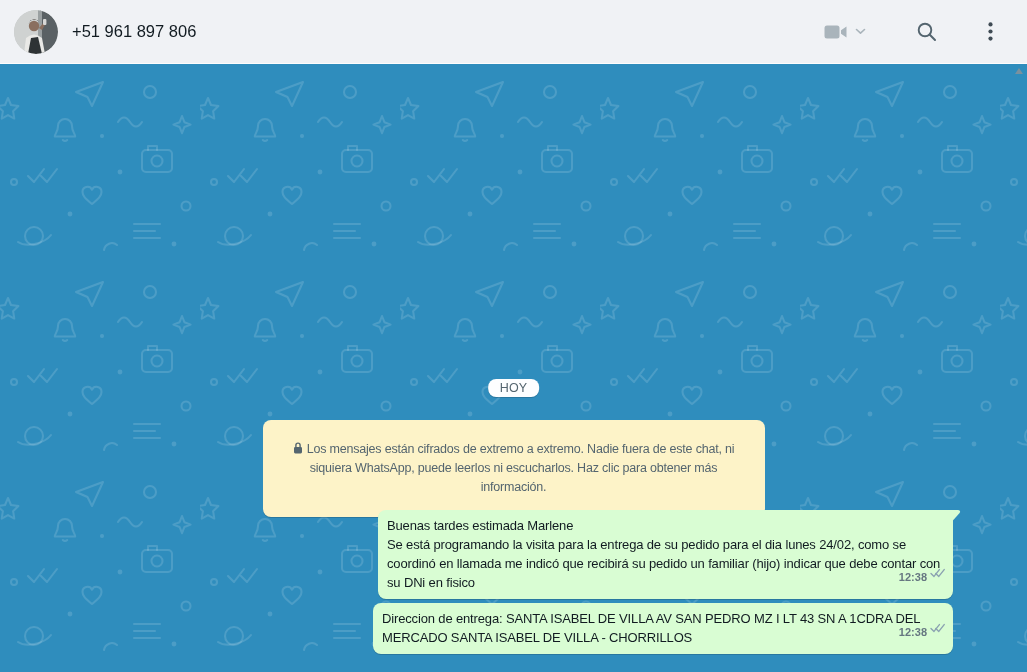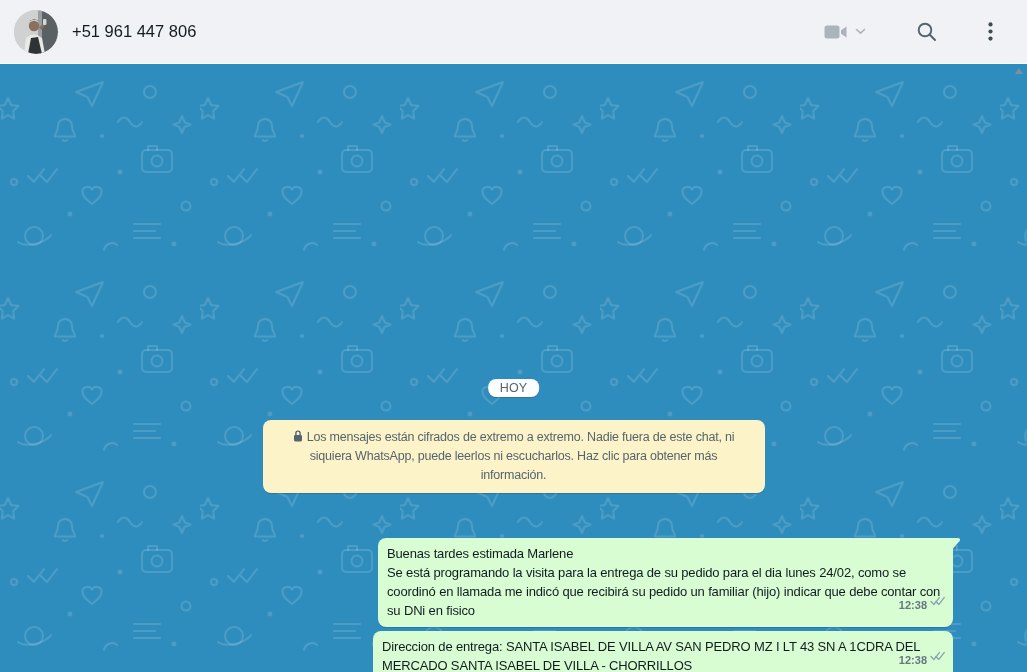--- a/index.html
+++ b/index.html
@@ -44,30 +44,30 @@
     background:#fdfeff;color:var(--text-secondary);
     font-size:12.5px;font-weight:500;letter-spacing:.2px;
     padding:2px 12px;border-radius:8px;
     box-shadow:0 1px .5px rgba(11,20,26,.18);
   }
 
   .encryption-notice{
     position:absolute;top:356px;left:50%;transform:translateX(-50%);
     width:502px;background:var(--notice-background);color:var(--text-secondary);
     font-size:12.5px;letter-spacing:-0.2px;line-height:19px;text-align:center;
-    padding:8px 14px;border-radius:8px;cursor:pointer;
+    padding:20px 14px;border-radius:8px;cursor:pointer;
     box-shadow:0 1px .5px rgba(11,20,26,.18);
   }
   .lock-icon{display:inline-block;vertical-align:-1px;margin-right:4px;}
 
   .msg{
     position:absolute;right:74px;background:var(--outgoing-bubble);
     border-radius:8px;box-shadow:0 1px .5px rgba(11,20,26,.18);
     color:var(--text-primary);font-size:13px;letter-spacing:-0.15px;line-height:19px;
-    padding:6px 9px 7px 9px;cursor:pointer;margin-top:28px;
+    padding:6px 9px 7px 9px;cursor:pointer;
   }
   .msg-1{top:446px;width:575px;border-top-right-radius:0;}
   .msg-2{top:539px;width:580px;}
   .msg-text{display:block;white-space:pre-wrap;}
   .msg-meta{
     position:absolute;bottom:12px;right:8px;
     display:flex;align-items:flex-start;gap:3px;
     font-size:11px;letter-spacing:0;color:var(--time-color);font-weight:bold;
   }
   .tail{position:absolute;top:0;right:-8px;}
@@ -92,21 +92,21 @@
             <rect x="24" y="0" width="4" height="44" fill="#9aa0a1"></rect>
             <path d="M10 44 L12 28 q8 -7 16 0 l3 16 z" fill="#e9e9e6"></path>
             <path d="M14 44 l3 -16 l7 -1 l4 17 z" fill="#2e3335"></path>
             <circle cx="20" cy="16" r="5.2" fill="#8a6f5f"></circle>
             <path d="M14.5 14 a5.8 5.8 0 0 1 11 -1 l-2 -3 h-7 z" fill="#39332f"></path>
             <path d="M25 18 l5 -6 l2 1 l-4 7 z" fill="#8a6f5f"></path>
             <rect x="29" y="9" width="3.4" height="6" rx="1" fill="#d8d8d6"></rect>
           </g>
         </svg>
       </div>
-      <div class="contact-name">+51 961 447 806</div>
+      <div class="contact-name">+51 961 897 806</div>
     </div>
 
     <div class="header-actions">
       <button class="icon-btn">
         <svg width="25" height="16" viewBox="0 0 25 16">
           <rect x="0.5" y="1.5" width="15" height="13" rx="2.5" fill="var(--icon-muted)"></rect>
           <path d="M17 6.2 L22.5 2.6 V13.4 L17 9.8 Z" fill="var(--icon-muted)"></path>
         </svg>
         <svg width="11" height="7" viewBox="0 0 11 7">
           <path d="M1.5 1.5 L5.5 5.2 L9.5 1.5" fill="none" stroke="var(--icon-muted)" stroke-width="1.6" stroke-linecap="round" stroke-linejoin="round"></path>

